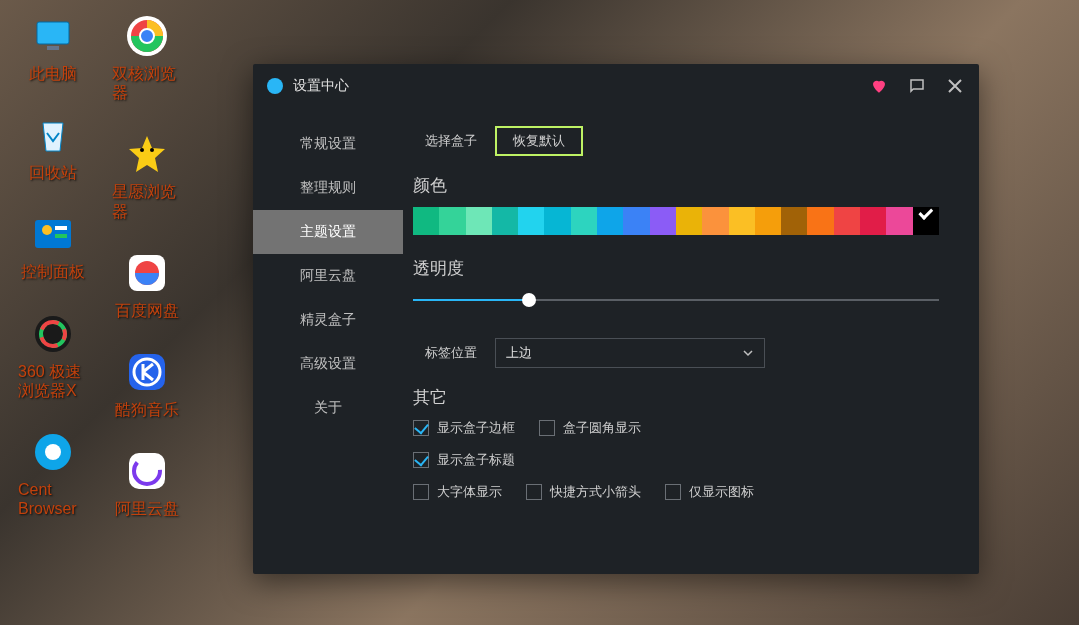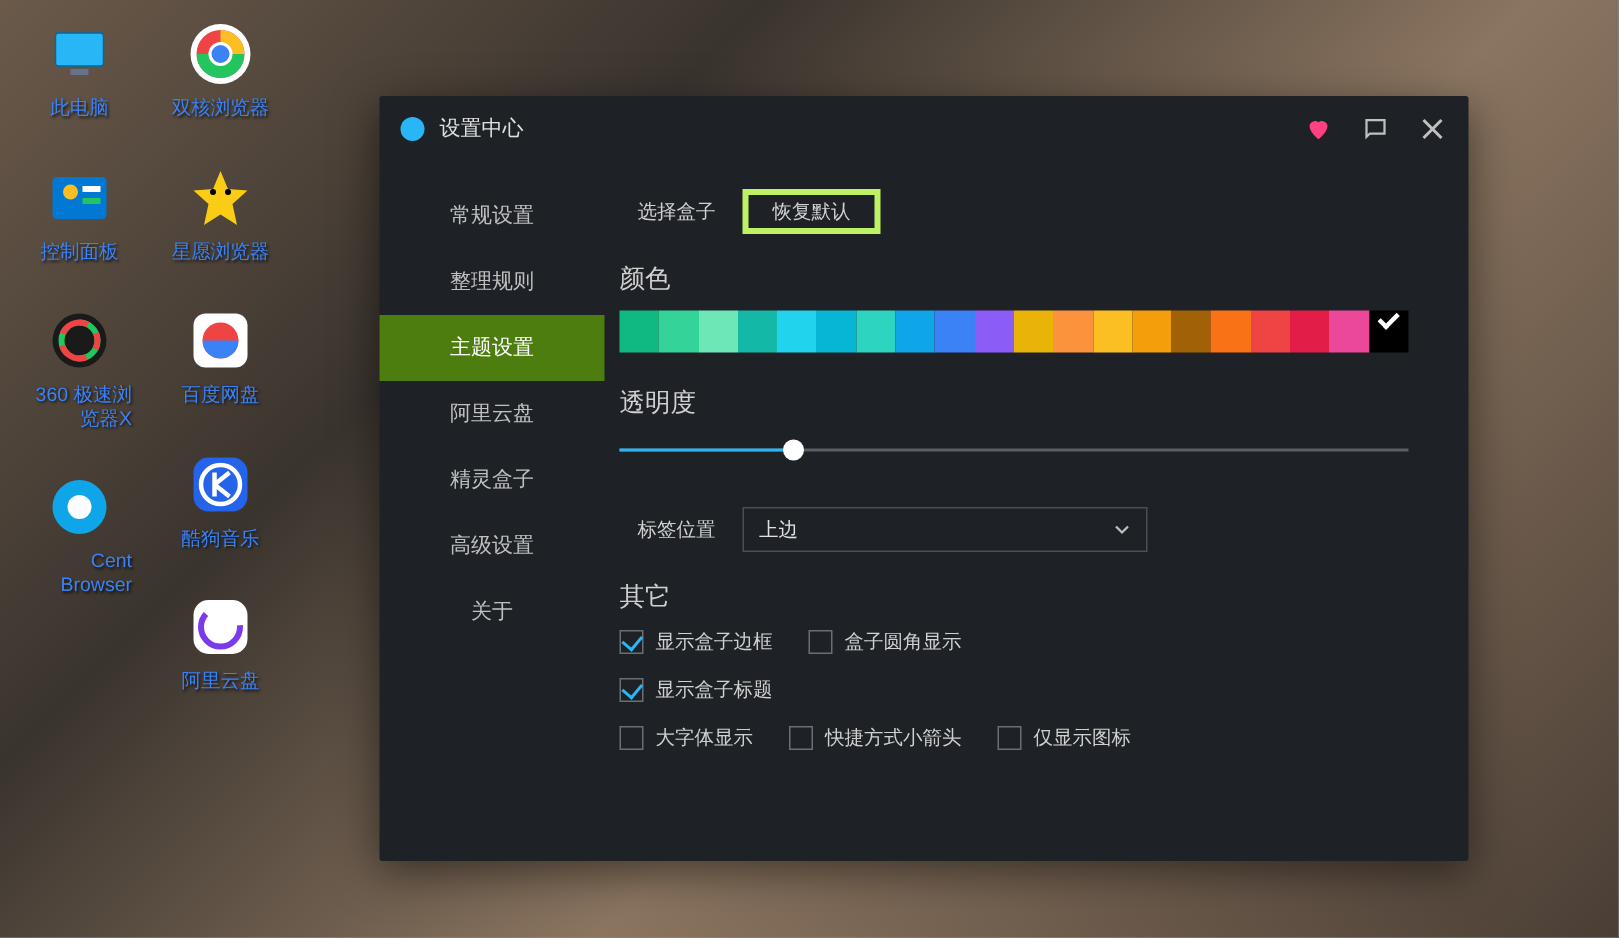--- a/index.html
+++ b/index.html
@@ -37,23 +37,23 @@
     }
     .desktop-icon .icon-box {
       width: 48px;
       height: 48px;
       border-radius: 6px;
       display: flex;
       align-items: center;
       justify-content: center;
     }
     .desktop-icon .label {
-      color: #3b82f6;
-      font-size: 13px;
-      text-align: right;
+      color: #c2410c;
+      font-size: 16px;
+      text-align: left;
       text-shadow: 1px 1px 2px rgba(0,0,0,.8);
       line-height: 1.2;
     }
 
     
     .window {
       position: absolute;
       left: 253px;
       top: 64px;
       width: 726px;
@@ -110,21 +110,21 @@
       height: 44px;
       display: flex;
       align-items: center;
       justify-content: center;
       font-size: 14px;
       color: #c0c0c0;
       cursor: pointer;
       text-align: center;
     }
     .sidebar .nav-item.active {
-      background: #4d7c0f;
+      background: #737373;
       color: #fff;
     }
 
     .content {
       flex: 1;
       padding: 18px 40px 18px 10px;
     }
 
     .row {
       display: flex;
@@ -150,21 +150,21 @@
       font-size: 13px;
       color: #e0e0e0;
       cursor: pointer;
       justify-content: space-between;
     }
     .select.small { max-width: 270px; }
 
     .btn {
       height: 30px;
       padding: 0 16px;
-      border: 4px solid #bef264;
+      border: 2px solid #bef264;
       display: flex;
       align-items: center;
       font-size: 13px;
       color: #d0d0d0;
       cursor: pointer;
     }
 
     .section-label {
       font-size: 17px;
       color: #d0d0d0;
@@ -271,20 +271,29 @@
   <div class="desktop-col col1" id="col1">
       <div class="desktop-icon">
         <div class="icon-box">
           <svg width="44" height="44" viewBox="0 0 44 44">
             <rect x="6" y="8" width="32" height="22" rx="2" fill="#29b6f6"></rect>
             <rect x="6" y="8" width="32" height="22" rx="2" fill="none" stroke="#0369a1"></rect>
             <rect x="16" y="32" width="12" height="4" fill="#64748b"></rect>
           </svg>
         </div>
         <div class="label">此电脑</div>
+      </div>
+      <div class="desktop-icon">
+        <div class="icon-box">
+          <svg width="44" height="44" viewBox="0 0 44 44">
+            <path d="M12 10h20l-3 28H15z" fill="#e0f2fe" stroke="#0284c7"></path>
+            <path d="M16 20l6 8 6-8" fill="none" stroke="#0284c7" stroke-width="2"></path>
+          </svg>
+        </div>
+        <div class="label">回收站</div>
       </div>
       <div class="desktop-icon">
         <div class="icon-box">
           <svg width="44" height="44" viewBox="0 0 44 44">
             <rect x="4" y="8" width="36" height="28" rx="3" fill="#0078d4"></rect>
             <circle cx="16" cy="18" r="5" fill="#fbbf24"></circle>
             <rect x="24" y="14" width="12" height="4" fill="#fff"></rect>
             <rect x="24" y="22" width="12" height="4" fill="#22c55e"></rect>
           </svg>
         </div>

